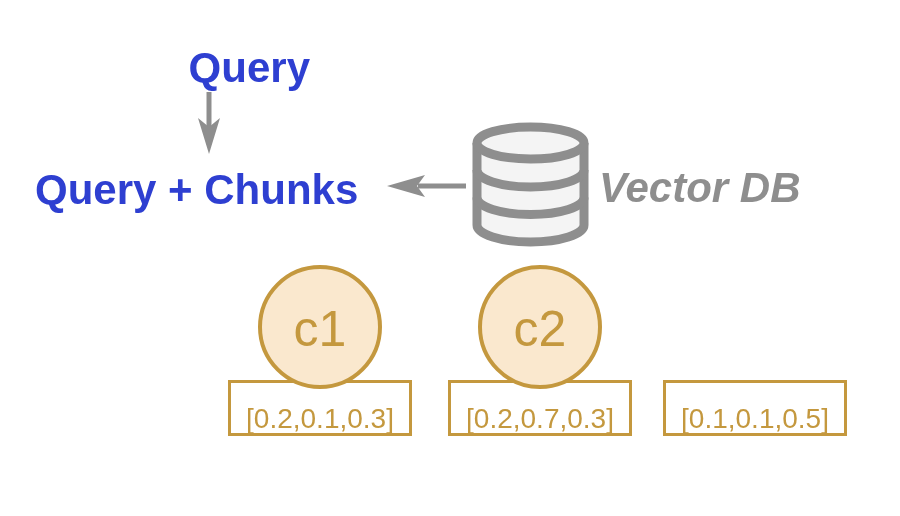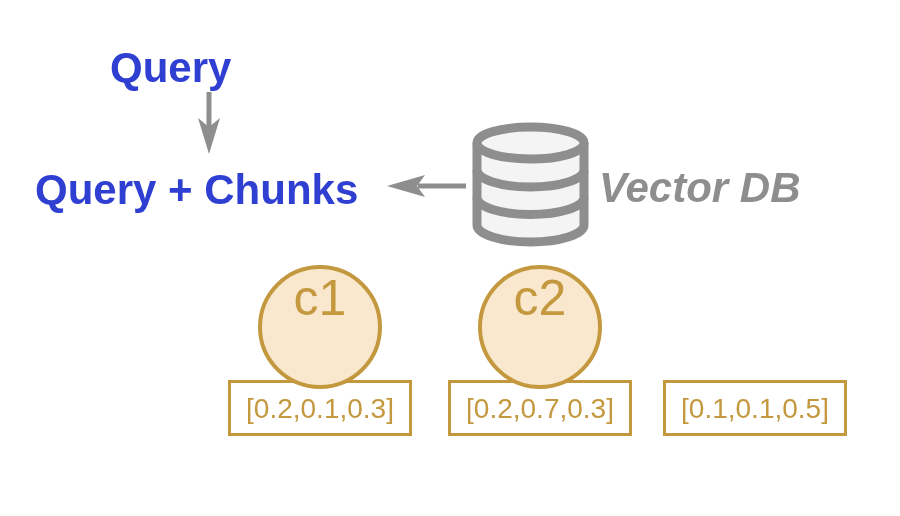--- a/index.html
+++ b/index.html
@@ -13,21 +13,21 @@
   }
   .label {
     position: absolute;
     font-weight: bold;
     font-size: 42px;
     line-height: 1.0;
     white-space: nowrap;
   }
   .blue { color: var(--blue, #2E3FD1); text-align: right; }
   .gray { color: var(--gray, #8E8E8E); }
-  .query-label   { left: 110px; top: 47px; width: 200px; text-align: left; }
+  .query-label   { left: 110px; top: 47px; width: 200px; text-align: right; }
   .result-label  { left: 35px;  top: 169px; }
   .db-label      { left: 599px; top: 167px; font-style: italic; }
 
   .arrow-svg { position: absolute; }
   .down-arrow { left: 192px; top: 90px; }
   .left-arrow { left: 386px; top: 172px; }
   .arrow-stroke { stroke: var(--gray, #8E8E8E); stroke-width: 5; }
   .arrow-fill { fill: var(--gray, #8E8E8E); }
 
   .db-icon { position: absolute; left: 471px; top: 121px; }
@@ -44,41 +44,41 @@
   .chunk-c2 { left: 448px; }
   .chunk-c3 { left: 663px; }
   .vector-box {
     position: absolute;
     left: 0; top: 115px;
     width: 184px; height: 56px;
     box-sizing: border-box;
     background: #ffffff;
     border: 3px solid var(--gold, #C4983E);
     display: flex;
-    align-items: center;
+    align-items: flex-end;
     justify-content: center;
     z-index: 1;
   }
   .vector-value {
     color: var(--gold, #C4983E);
     font-size: 28px;
     line-height: 1;
     padding-top: 2px;
     white-space: nowrap;
   }
   .chunk-circle {
     position: absolute;
     left: 30px; top: 0;
     width: 124px; height: 124px;
     box-sizing: border-box;
     border-radius: 50%;
     background: var(--chunk-fill, #FAE8CE);
     border: 4px solid var(--gold, #C4983E);
     display: flex;
-    align-items: flex-start;
+    align-items: center;
     justify-content: center;
     z-index: 2;
   }
   .chunk-id {
     color: var(--gold, #C4983E);
     font-size: 50px;
     line-height: 1;
     padding-top: 4px;
   }
 </style>

